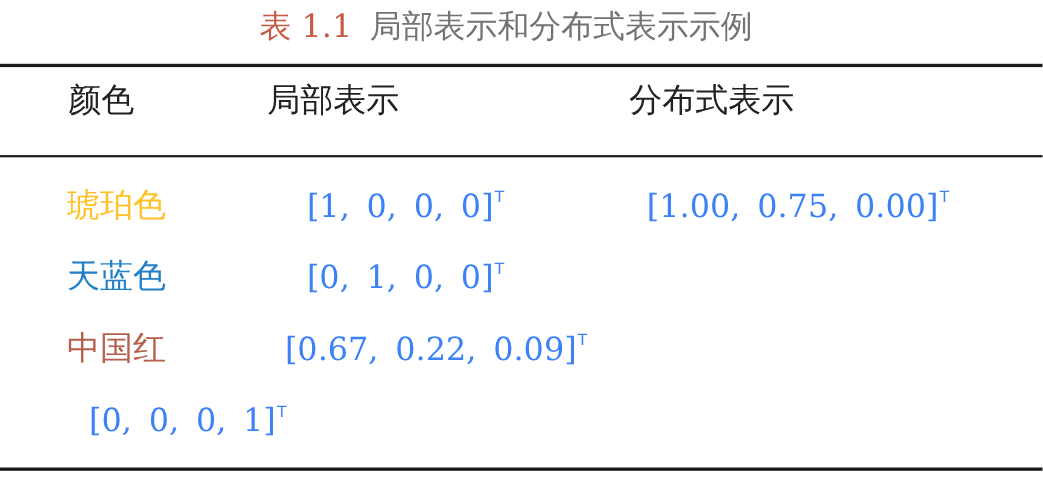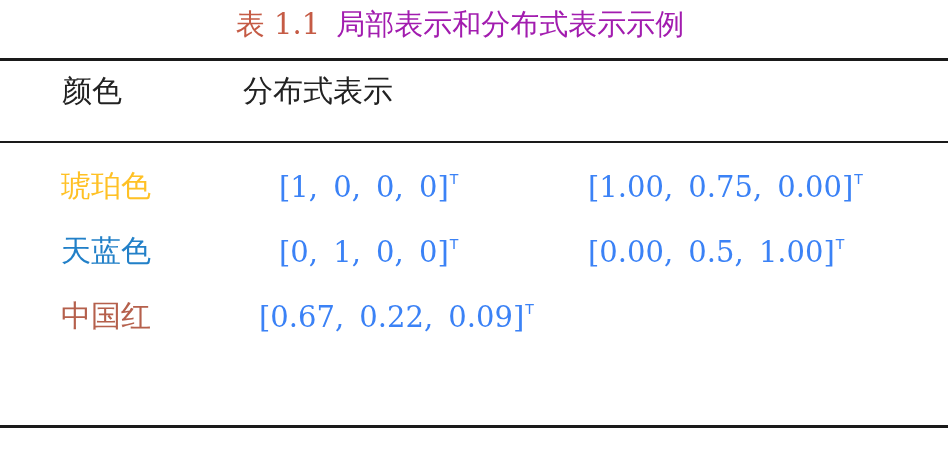--- a/index.html
+++ b/index.html
@@ -59,51 +59,52 @@
     margin-left: 1px;
     word-spacing: normal;
   }
 </style>
 </head>
 <body>
 
 <div class="page">
 
   <div class="caption">
-    <span class="caption-label" style="color: rgb(197, 91, 69);">表 1.1</span><span class="caption-text" style="color: #a21caf;">局部表示和分布式表示示例</span>
+    <span class="caption-label" style="color: rgb(197, 91, 69);">表 1.1</span><span class="caption-text" style="color: #737373;">局部表示和分布式表示示例</span>
   </div>
 
   <div class="rule top"></div>
 
   <div class="header-row grid-row">
     <div class="header-cell c1">颜色</div>
+    <div class="header-cell c2">局部表示</div>
     <div class="header-cell c3">分布式表示</div>
   </div>
 
   <div class="rule mid"></div>
 
   <div class="tbody">
 
     <div class="trow grid-row">
       <div class="name-cell c1" style="color: rgb(255, 193, 37);">琥珀色</div>
       <div class="vec-cell c2"><span>[1, 0, 0, 0]</span><sup class="tr-sup">T</sup></div>
       <div class="vec-cell c3"><span>[1.00, 0.75, 0.00]</span><sup class="tr-sup">T</sup></div>
     </div>
 
     <div class="trow grid-row">
       <div class="name-cell c1" style="color: rgb(34, 128, 200);">天蓝色</div>
       <div class="vec-cell c2"><span>[0, 1, 0, 0]</span><sup class="tr-sup">T</sup></div>
-      <div class="vec-cell c3"><span>[0.00, 0.5, 1.00]</span><sup class="tr-sup">T</sup></div>
     </div>
 
     <div class="trow grid-row">
       <div class="name-cell c1" style="color: rgb(181, 96, 76);">中国红</div>
       <div class="vec-cell c3"><span>[0.67, 0.22, 0.09]</span><sup class="tr-sup">T</sup></div>
     </div>
 
     <div class="trow grid-row">
+      <div class="vec-cell c2"><span>[0, 0, 0, 1]</span><sup class="tr-sup">T</sup></div>
     </div>
 
   </div>
 
   <div class="rule bottom"></div>
 
 </div>
 
 </body></html>

